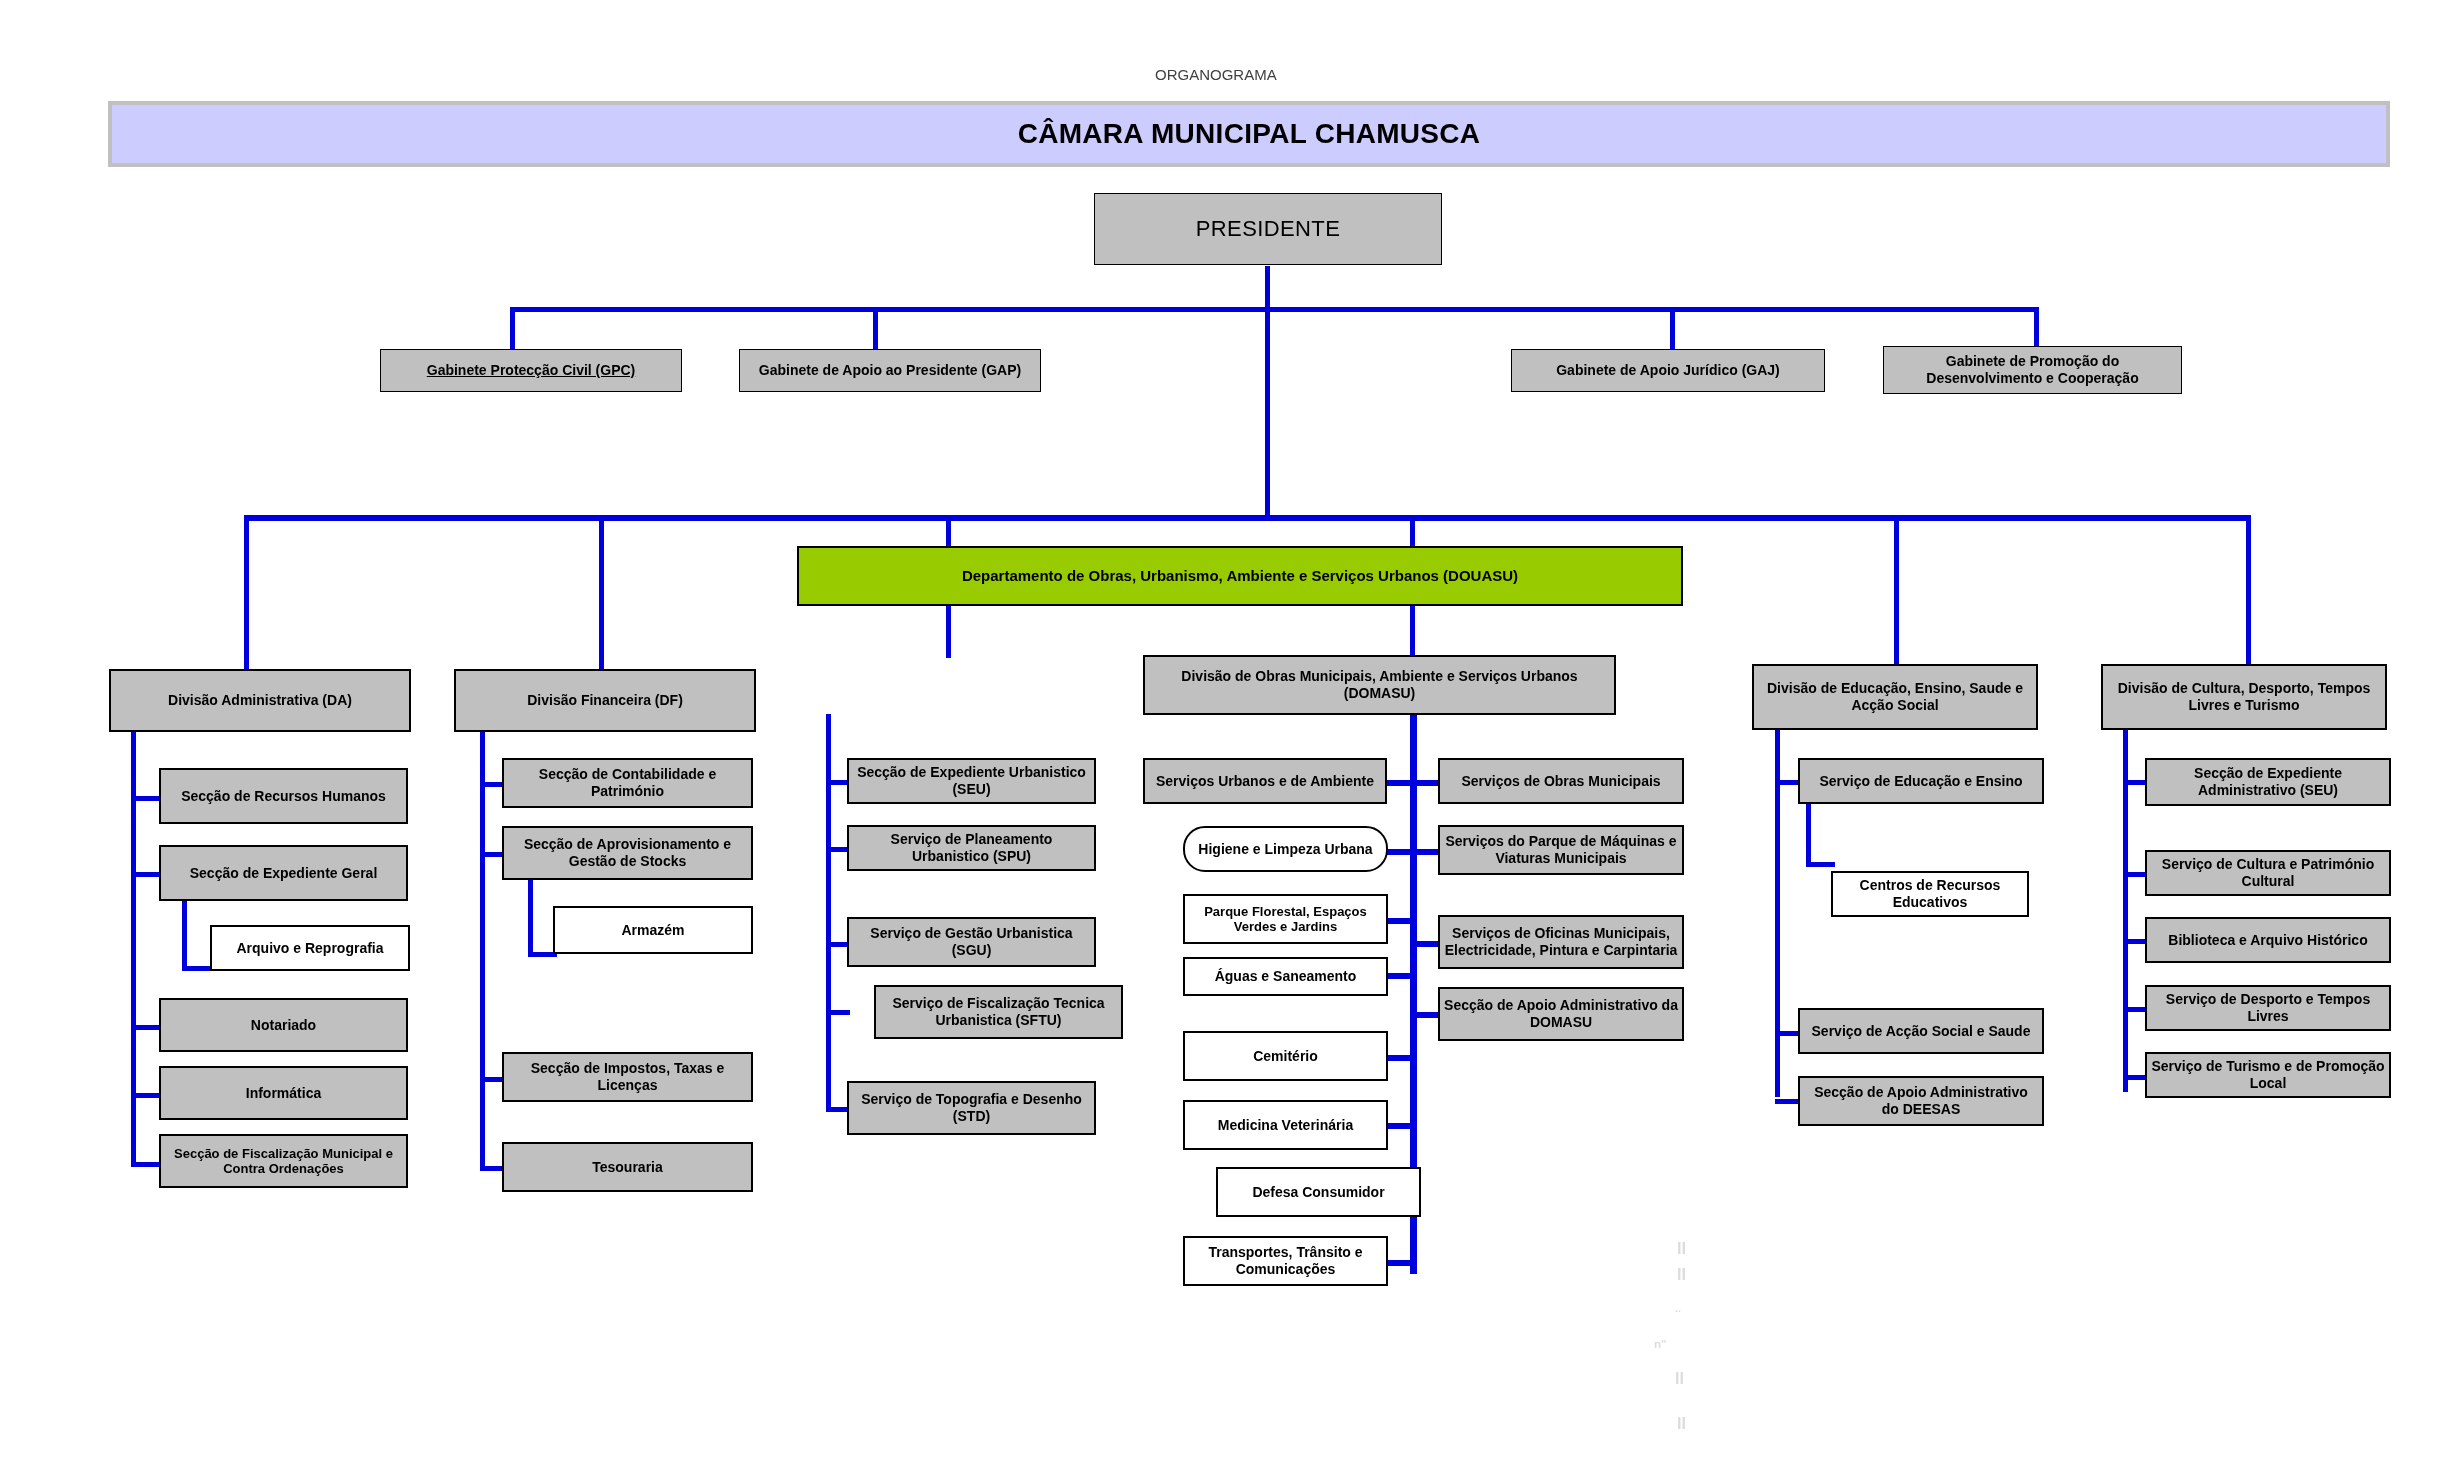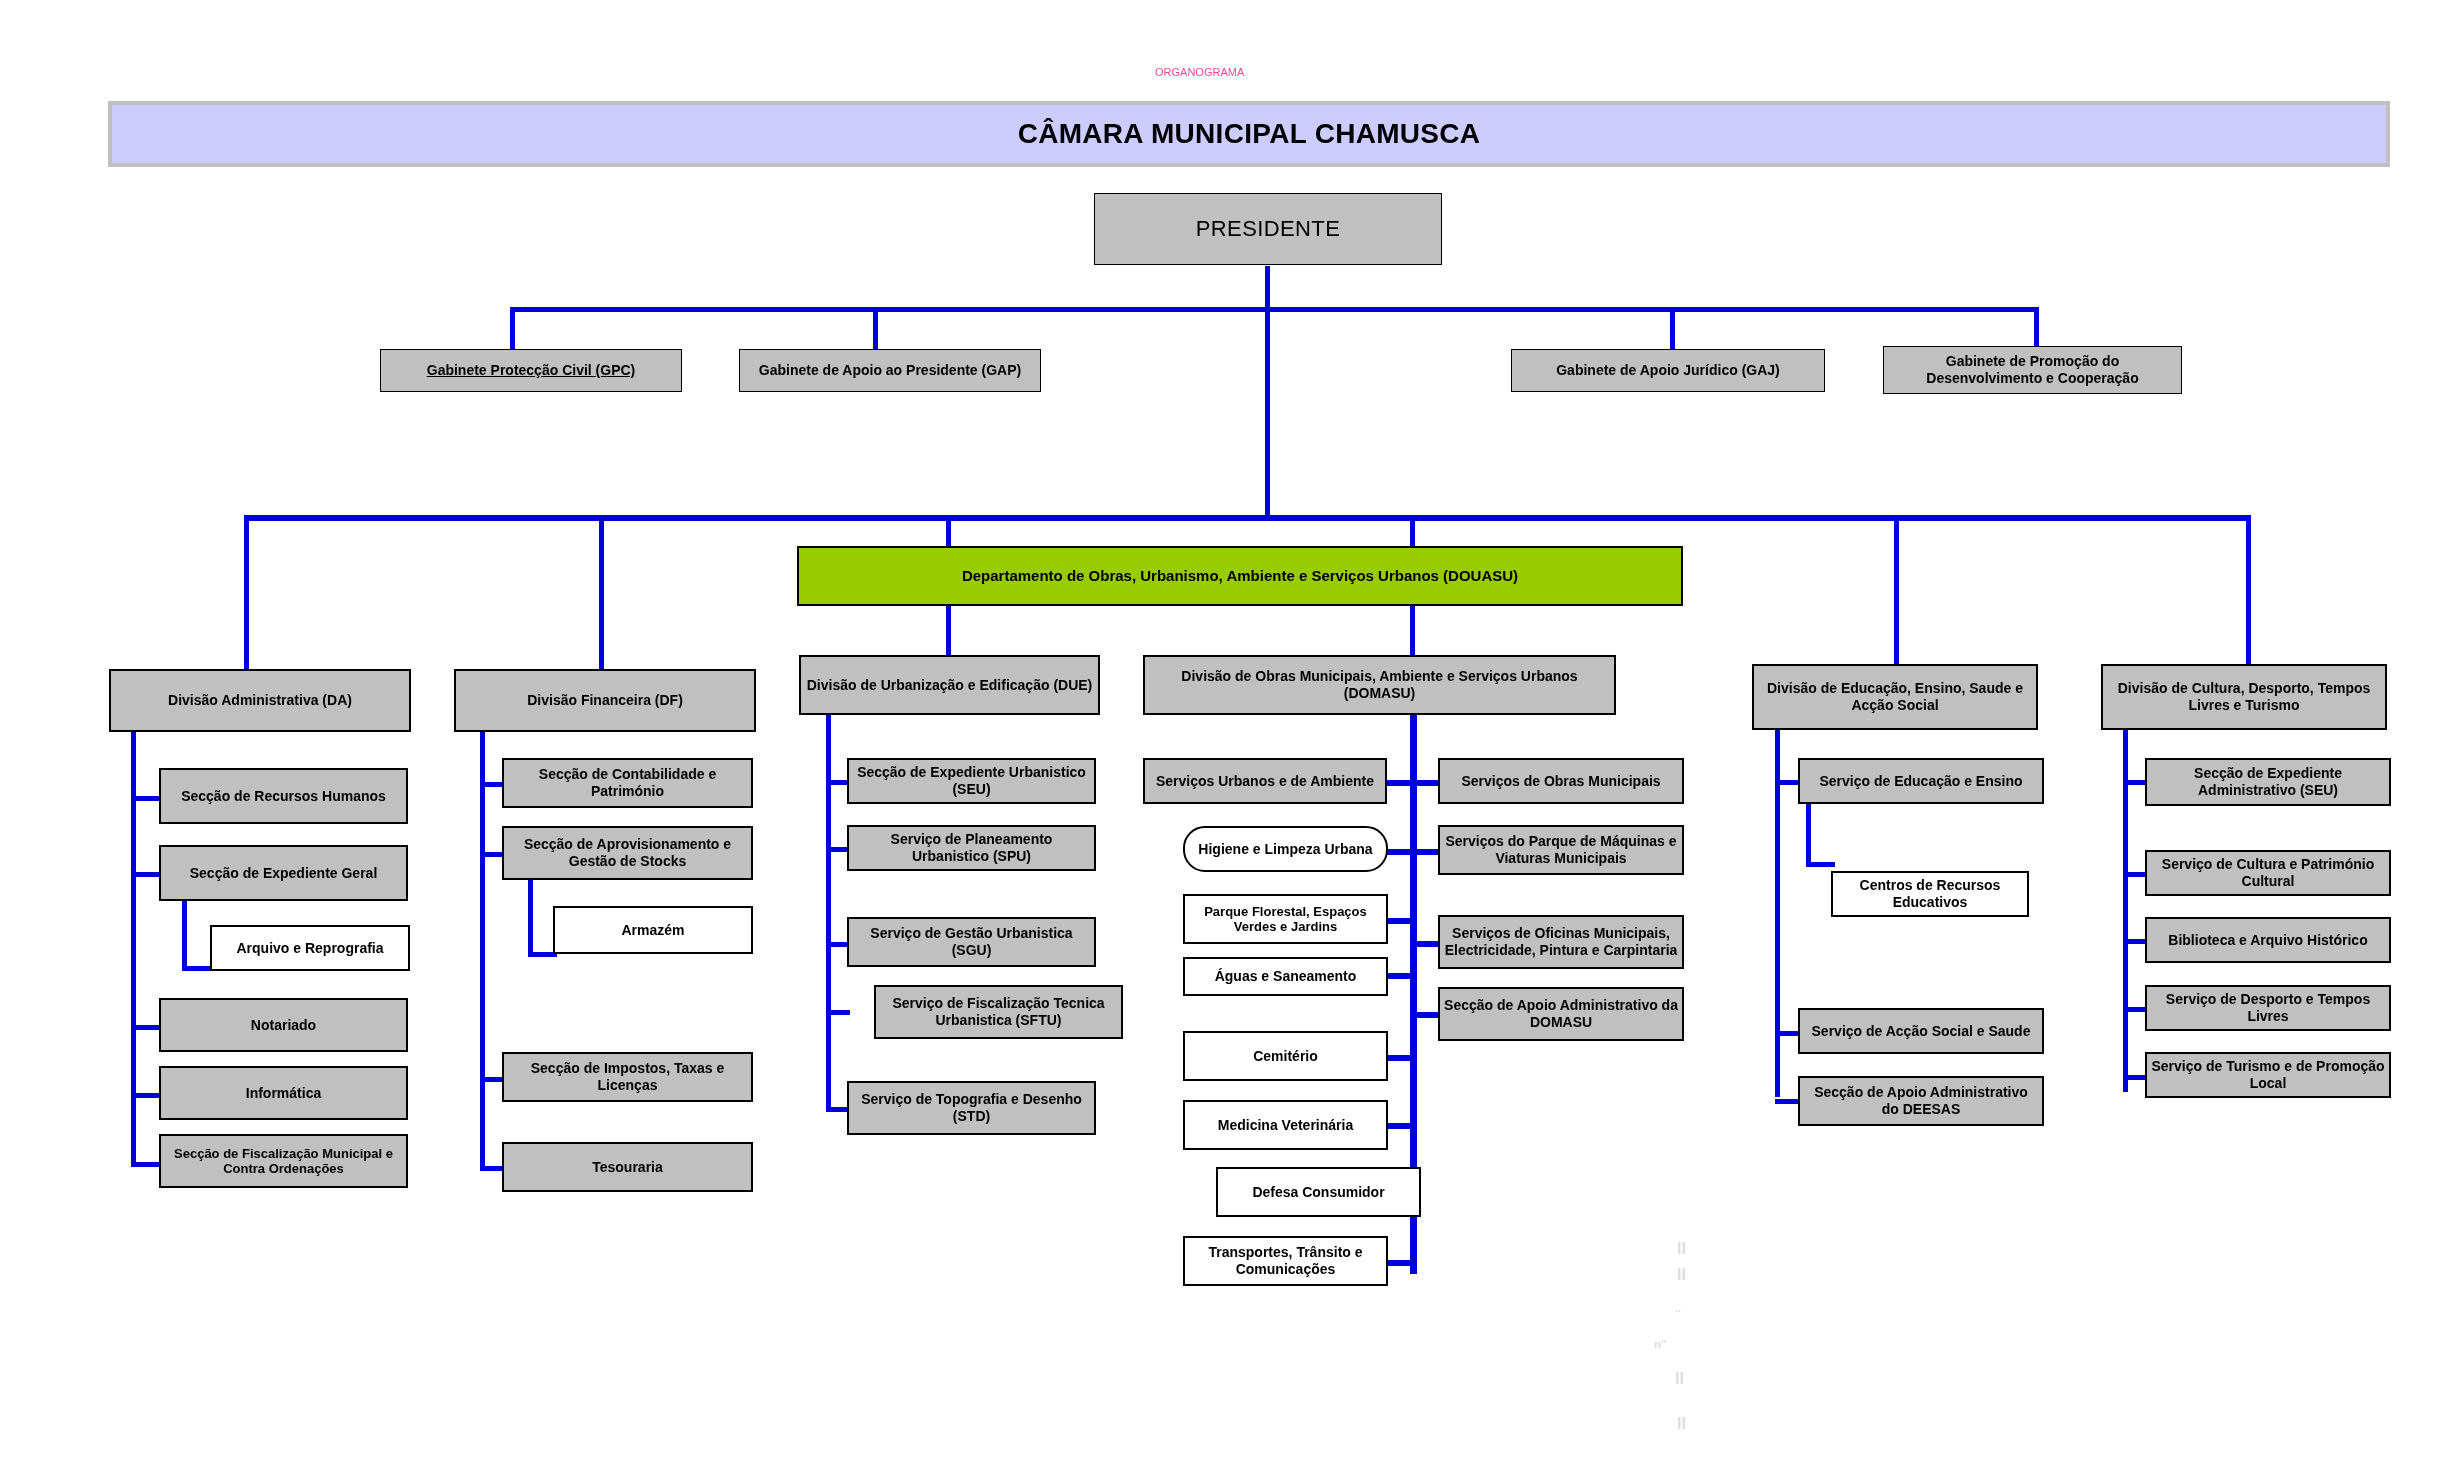--- a/index.html
+++ b/index.html
@@ -36,21 +36,21 @@
     box-sizing:border-box;
     background:#ccccff;
     border:4.8px solid #c0c0c0;
     display:flex;align-items:center;justify-content:center;
     z-index:4;
   }
   .titlebar span{
     font-size:28px;font-weight:bold;color:#000;letter-spacing:0.3px;
   }
   .caption{
-    position:absolute;font-size:11px;color:#ec4899;white-space:nowrap;z-index:5;
+    position:absolute;font-size:15px;color:#404040;white-space:nowrap;z-index:5;
   }
 
   
   .ln{position:absolute;background:#0000dd;z-index:2;}
   .lnv{width:4.8px;}
   .lnh{height:4.8px;}
 
   
   .f13{font-size:13px;}
   .f14{font-size:14px;}
@@ -117,23 +117,20 @@
   </div>
 
   <div class="ln lnv" style="left:946px;top:605px;width:4.8px;height:53px;"></div>
   <div class="ln lnv" style="left:1410px;top:605px;width:4.8px;height:53px;"></div>
 
   <div class="node f14" style="left:454px;top:669px;width:302px;height:63px;">
     <span>Divisão Financeira (DF)</span>
   </div>
   <div class="node f14" style="left:109px;top:669px;width:302px;height:63px;">
     <span>Divisão Administrativa (DA)</span>
-  </div>
-  <div class="node f14" style="left:799px;top:655px;width:301px;height:60px;">
-    <span>Divisão de Urbanização e Edificação (DUE)</span>
   </div>
   <div class="node f14" style="left:1143px;top:655px;width:473px;height:60px;">
     <span>Divisão de Obras Municipais, Ambiente e Serviços Urbanos (DOMASU)</span>
   </div>
   <div class="node f14" style="left:1752px;top:664px;width:286px;height:66px;">
     <span>Divisão de Educação, Ensino, Saude e Acção Social</span>
   </div>
   <div class="node f14" style="left:2101px;top:664px;width:286px;height:66px;">
     <span>Divisão de Cultura, Desporto, Tempos Livres e Turismo</span>
   </div>

